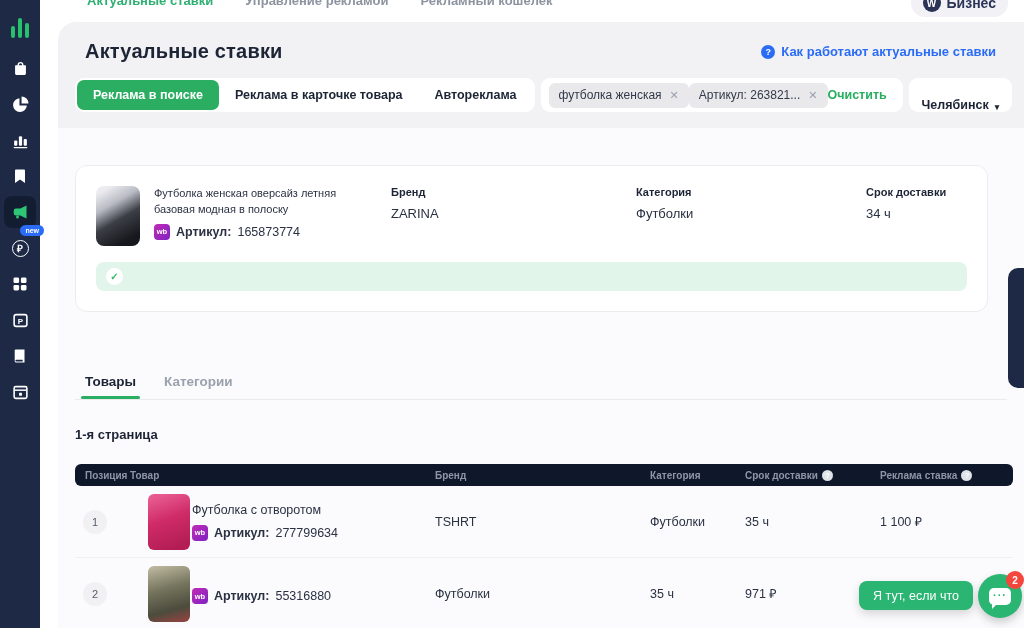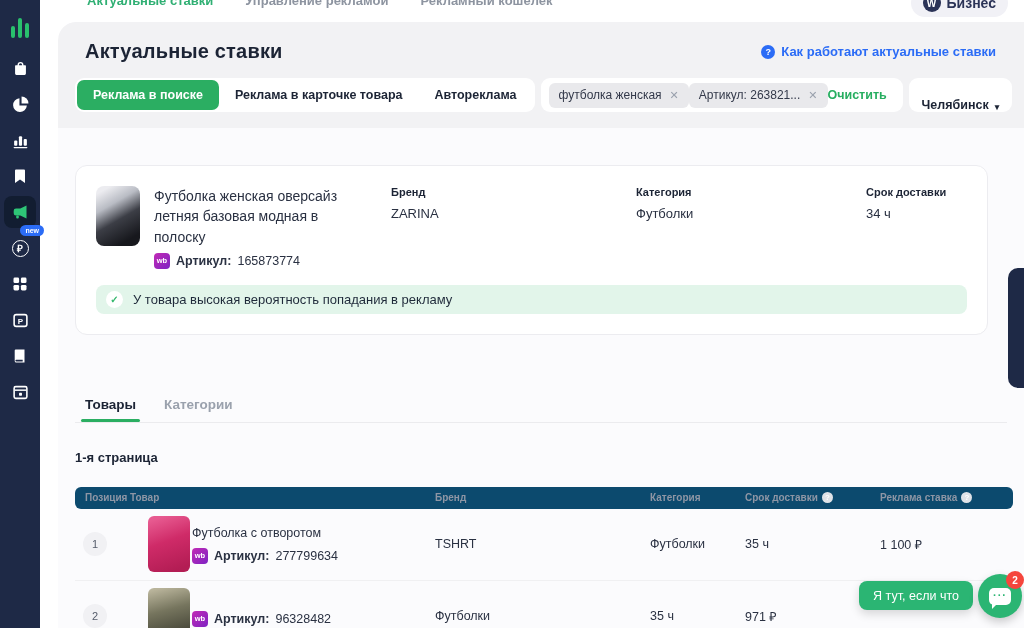--- a/index.html
+++ b/index.html
@@ -47,21 +47,21 @@
   .city-pill { background:#fff; border-radius:9px; height:34px; width:112px; display:flex; align-items:flex-end; justify-content:center; gap:6px; font-size:12.5px; font-weight:bold; cursor:pointer; }
   .city-pill .caret { font-size:9px; color:#1c2435; }
 
   .panel-body { padding:0 0 0 17px; }
 
   
   .sum-card { margin-top:37px; width:913px; background:#fff; border:1px solid #ececf0; border-radius:12px; padding:20px; }
   .sum-top { display:flex; }
   .sum-img { width:44px; height:60px; border-radius:8px; background:linear-gradient(150deg,#ececf0 10%,#b9bcc4 32%,#3c3e46 55%,#17181d 85%); flex:0 0 auto; }
   .sum-info { width:206px; margin-left:14px; }
-  .sum-title { font-size:14px; line-height:1.45; color:#2a3142; }
+  .sum-title { font-size:11px; line-height:1.45; color:#2a3142; }
   .art-line { display:flex; align-items:center; gap:6px; margin-top:6px; font-size:12.5px; color:#2a3142; }
   .wb-badge { width:16px; height:16px; border-radius:4px; background:linear-gradient(135deg,#c22bb5,#7e22c3); color:#fff; font-size:7.5px; font-weight:bold; display:flex; align-items:center; justify-content:center; }
   .art-line b { font-weight:bold; }
   .sum-col { }
   .sum-col .lbl { font-size:11px; font-weight:bold; color:#1c2435; }
   .sum-col .val { font-size:13px; color:#2a3142; margin-top:8px; }
   .col-brand { width:245px; margin-left:31px; }
   .col-cat { width:230px; }
   .col-del { flex:1; }
   .banner { margin-top:16px; background:#e2f5ea; border-radius:8px; height:29px; display:flex; align-items:center; gap:10px; padding:0 10px; }
@@ -72,21 +72,21 @@
   .tabs { margin-top:62px; display:flex; gap:28px; padding-left:10px; }
   .tab { font-size:13.5px; font-weight:bold; padding-bottom:10px; cursor:pointer; position:relative; color:#9aa1ad; }
   .tab.active { color:#1c2435; }
   .tab.active:after { content:""; position:absolute; left:-4px; right:-4px; bottom:0; height:3px; border-radius:2px; background:#2bae62; }
   .tabs-divider { width:932px; height:1px; background:#ebebee; }
 
   .page-label { margin-top:27px; font-size:13px; font-weight:bold; color:#1c2435; padding-left:0px; }
 
   
   .table { margin-top:16px; width:938px; }
-  .thead { display:grid; grid-template-columns:55px 305px 215px 95px 135px 1fr; background:#0c4a6e; border-radius:6px; height:22px; align-items:center;margin-top:22px; }
+  .thead { display:grid; grid-template-columns:55px 305px 215px 95px 135px 1fr; background:#0f172a; border-radius:6px; height:22px; align-items:center;margin-top:22px; }
   .th { font-size:10px; font-weight:bold; color:#8e96a5; display:flex; align-items:center; gap:4px; }
   .th:first-child { padding-left:10px; }
   .info-ico { width:11px; height:11px; border-radius:50%; background:#dfe3e8; color:#fff; font-size:8px; font-weight:bold; display:flex; align-items:center; justify-content:center; cursor:pointer; }
   .trow { display:grid; grid-template-columns:55px 305px 215px 95px 135px 1fr; align-items:center; height:72px; border-bottom:1px solid #f0f0f2; cursor:pointer; }
   .trow:last-child { border-bottom:none; }
   .pos-badge { width:24px; height:24px; margin-left:8px; border-radius:50%; background:#f1f1f4; color:#555c6b; font-size:11px; display:flex; align-items:center; justify-content:center; }
   .prod-cell { display:flex; align-items:center; gap:2px; padding-left:18px; }
   .prod-img { width:42px; height:56px; border-radius:6px; flex:0 0 auto; }
   .prod-txt .t { font-size:12.5px; color:#2a3142; line-height:1.4; max-width:190px; }
   .prod-txt .a { display:flex; align-items:center; gap:6px; margin-top:5px; font-size:12.5px; color:#2a3142; }
@@ -248,21 +248,20 @@
             <div class="lbl">Категория</div>
             <div class="val">Футболки</div>
           </div>
           <div class="sum-col col-del">
             <div class="lbl">Срок доставки</div>
             <div class="val">34 ч</div>
           </div>
         </div>
         <div class="banner">
           <span class="check-ico">✓</span>
-          <span class="txt">У товара высокая вероятность попадания в рекламу</span>
         </div>
       </div>
 
       <div class="tabs">
         <div class="tab active">Товары</div>
         <div class="tab">Категории</div>
       </div>
       <div class="tabs-divider"></div>
 
       <div class="page-label">1-я страница</div>
@@ -307,21 +306,21 @@
         <div class="trow">
           <div>
               <span class="pos-badge">2</span>
             </div>
           <div class="prod-cell">
             <div class="prod-img" style="background:linear-gradient(165deg,#b9b49b 5%,#76755e 40%,#4c4c3d 75%,#8d4440 96%)"></div>
             <div class="prod-txt">
               <div class="a">
                 <span class="wb-badge">wb</span>
                 <b>Артикул:</b>
-                <span>96328482</span>
+                <span>55316880</span>
               </div>
             </div>
           </div>
           <div class="cell">Футболки</div>
           <div class="cell">35 ч</div>
           <div class="cell">971 ₽</div>
         </div>
 
         <div class="trow">
 

